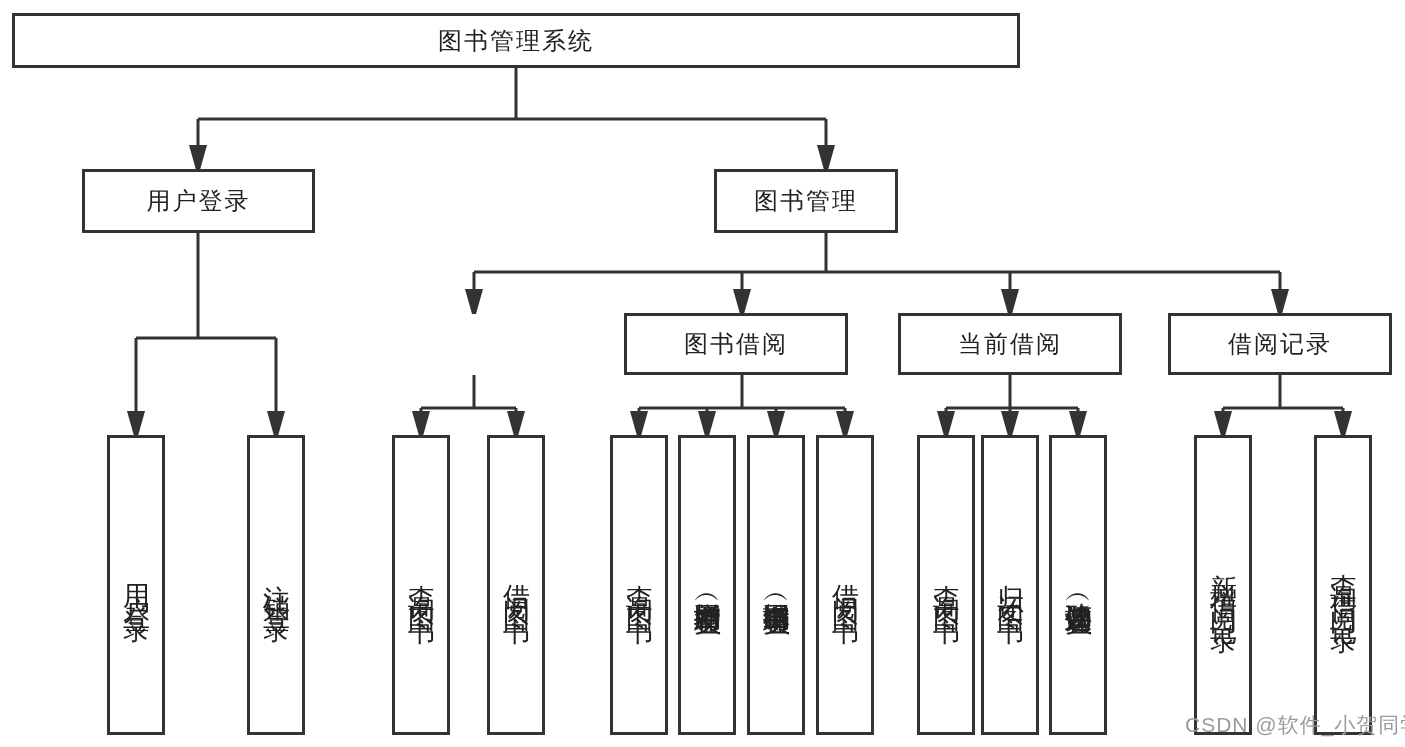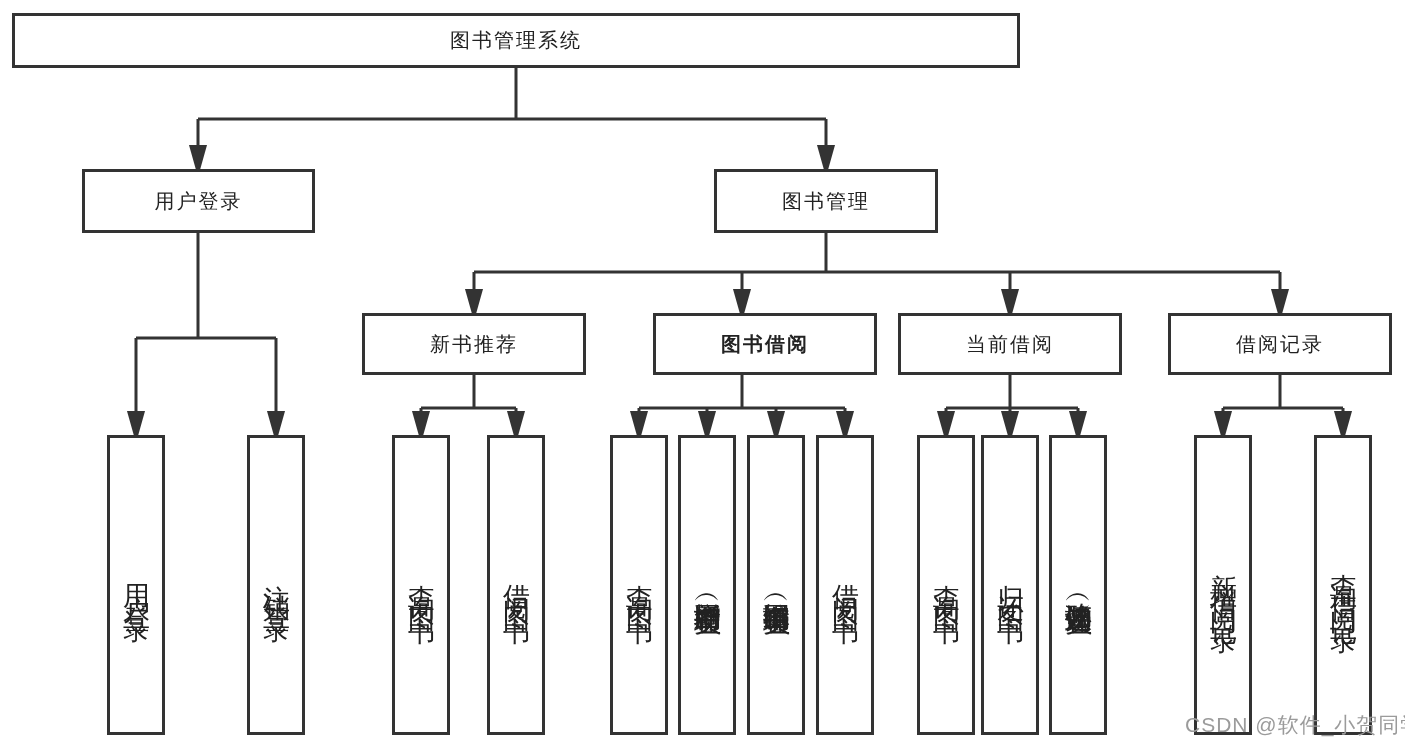--- a/index.html
+++ b/index.html
@@ -16,21 +16,21 @@
     box-sizing:border-box;
     background:#ffffff;
     border:3px solid #333333;
     display:flex;
     align-items:center;
     justify-content:center;
     z-index:2;
     color:#222222;
   }
   .h-label{
-    font-size:20px;
+    font-size:24px;
     letter-spacing:2px;
     white-space:nowrap;
     color:#222222;
   }
   .root-box{left:12px;top:13px;width:1008px;height:55px;}
   .l2-box{top:169px;height:64px;}
   .l3-box{top:313px;height:62px;width:224px;}
   .leaf-box{top:435px;height:300px;width:58px;}
   .leaf-label{
     writing-mode:vertical-rl;
@@ -96,28 +96,25 @@
     </g>
   </svg>
 
   <div class="node root-box">
     <span class="h-label">图书管理系统</span>
   </div>
 
   <div class="node l2-box" style="left:82px;width:233px;">
     <span class="h-label">用户登录</span>
   </div>
-  <div class="node l2-box" style="left:714px;width:224px;">
+  <div class="node l2-box" style="left:714px;width:184px;">
     <span class="h-label">图书管理</span>
   </div>
 
-  <div class="node l3-box" style="left:362px;">
-    <span class="h-label">新书推荐</span>
-  </div>
-  <div class="node l3-box" style="left:653px;font-weight:bold;">
+  <div class="node l3-box" style="left:624px;">
     <span class="h-label">图书借阅</span>
   </div>
   <div class="node l3-box" style="left:898px;text-align:center;">
     <span class="h-label">当前借阅</span>
   </div>
   <div class="node l3-box" style="left:1168px;">
     <span class="h-label">借阅记录</span>
   </div>
 
   <div class="node leaf-box" style="left:107px;">

